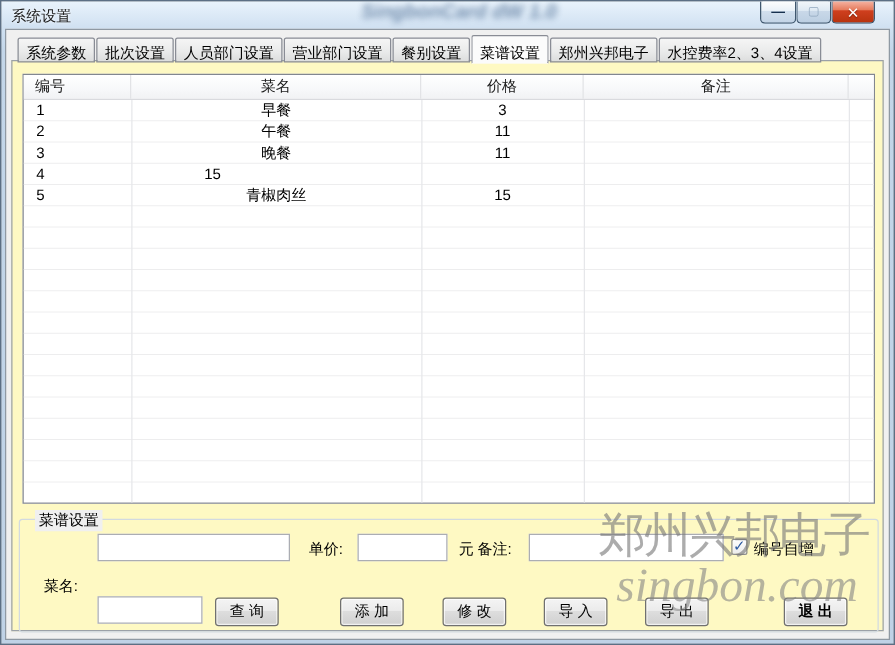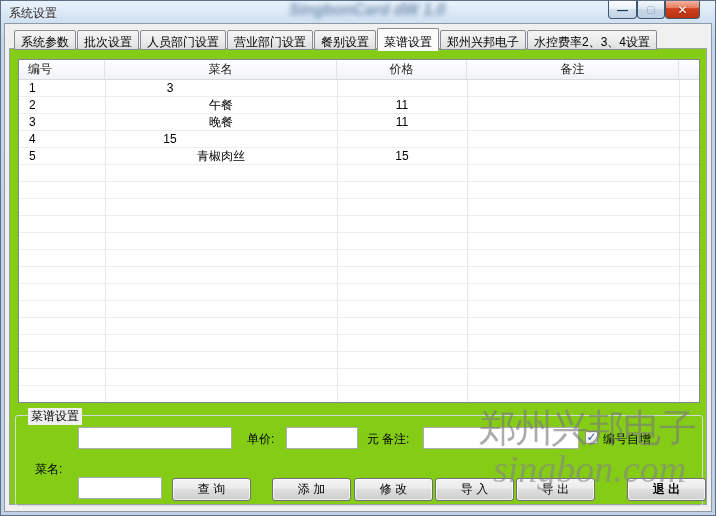--- a/index.html
+++ b/index.html
@@ -37,21 +37,21 @@
     background:linear-gradient(#f5f5f5,#e9eaea 60%,#dcdddd);
     border:1px solid #898c95; border-radius:2px 2px 0 0; cursor:default;
   }
   .tab.active {
     height:23px; padding-top:5px; background:#fbfbfb; position:relative; z-index:4;
     margin-bottom:-1px; border-bottom:1px solid #fbfbfb;
   }
   
   .tabpanel {
     position:absolute; left:4px; right:4px; top:24px; bottom:6px;
-    border:1px solid #9ba1a8; background:#84cc16; z-index:2;
+    border:1px solid #9ba1a8; background:#fef9c3; z-index:2;
   }
   
   .listview {
     position:absolute; left:8px; top:10px; width:682px; height:344px;
     border:1px solid #828790; background:#fff;
   }
   .lv-header { display:flex; height:20px; background:linear-gradient(#ffffff,#f7f8fa 60%,#f1f2f4); border-bottom:1px solid #d9dade; }
   .hcell { line-height:19px; text-align:center; border-right:1px solid #e2e3e6; color:#1a1a1a; }
   .hcell.c0 { text-align:left; padding-left:9px; }
   .hcell.filler { border-right:none; flex:1; }
@@ -88,21 +88,21 @@
     position:absolute; left:569px; top:15px; width:13px; height:13px;
     border:1px solid #8e8e8e; background:linear-gradient(#fdfdfd,#ececec); border-radius:2px;
     color:#2c5aa0; font-size:12px; line-height:11px; text-align:center; font-weight:bold;
   }
   .checkbox .mark { visibility:hidden; }
   .checkbox.checked .mark { visibility:visible; }
   .cb-label { position:absolute; left:587px; top:15px; white-space:nowrap; }
   .hint { position:absolute; left:62px; top:39px; color:#c00000; }
   .search-input { left:62px; top:61px; width:84px; }
   .wbtn {
-    position:absolute; top:62px; width:79px; height:23px;
+    position:absolute; top:62px; width:51px; height:23px;
     border:1px solid #707070; border-radius:3px; font-family:inherit; font-size:12px; color:#000;
     background:linear-gradient(#f4f4f4,#ebebeb 45%,#dedede 46%,#d0d0d0);
     box-shadow:inset 0 0 0 1px rgba(255,255,255,.7); cursor:default; white-space:nowrap;
   }
   .b0 { left:156px; } .b1 { left:256px; } .b2 { left:338px; } .b3 { left:419px; } .b4 { left:500px; } .b5 { left:611px;font-weight:bold; }
   
   .watermark { position:absolute; left:0; top:0; right:0; bottom:0; pointer-events:none; z-index:9; }
   .wm1 {
     position:absolute; left:478px; top:402px; font-size:38px; letter-spacing:-2px;
     color:#7a7a7a; opacity:.62; white-space:nowrap; font-weight:400;
@@ -146,20 +146,21 @@
         <div class="lv-header">
             <div class="hcell c0">编号</div>
             <div class="hcell c1">菜名</div>
             <div class="hcell c2">价格</div>
             <div class="hcell c3">备注</div>
             <div class="hcell filler"></div>
           </div>
         <div class="lv-body">
             <div class="trow">
               <div class="tcell c0">1</div>
+              <div class="tcell c1">早餐</div>
               <div class="tcell c2">3</div>
               <div class="tcell c3"></div>
             </div>
             <div class="trow">
               <div class="tcell c0">2</div>
               <div class="tcell c1">午餐</div>
               <div class="tcell c2">11</div>
               <div class="tcell c3"></div>
             </div>
             <div class="trow">

